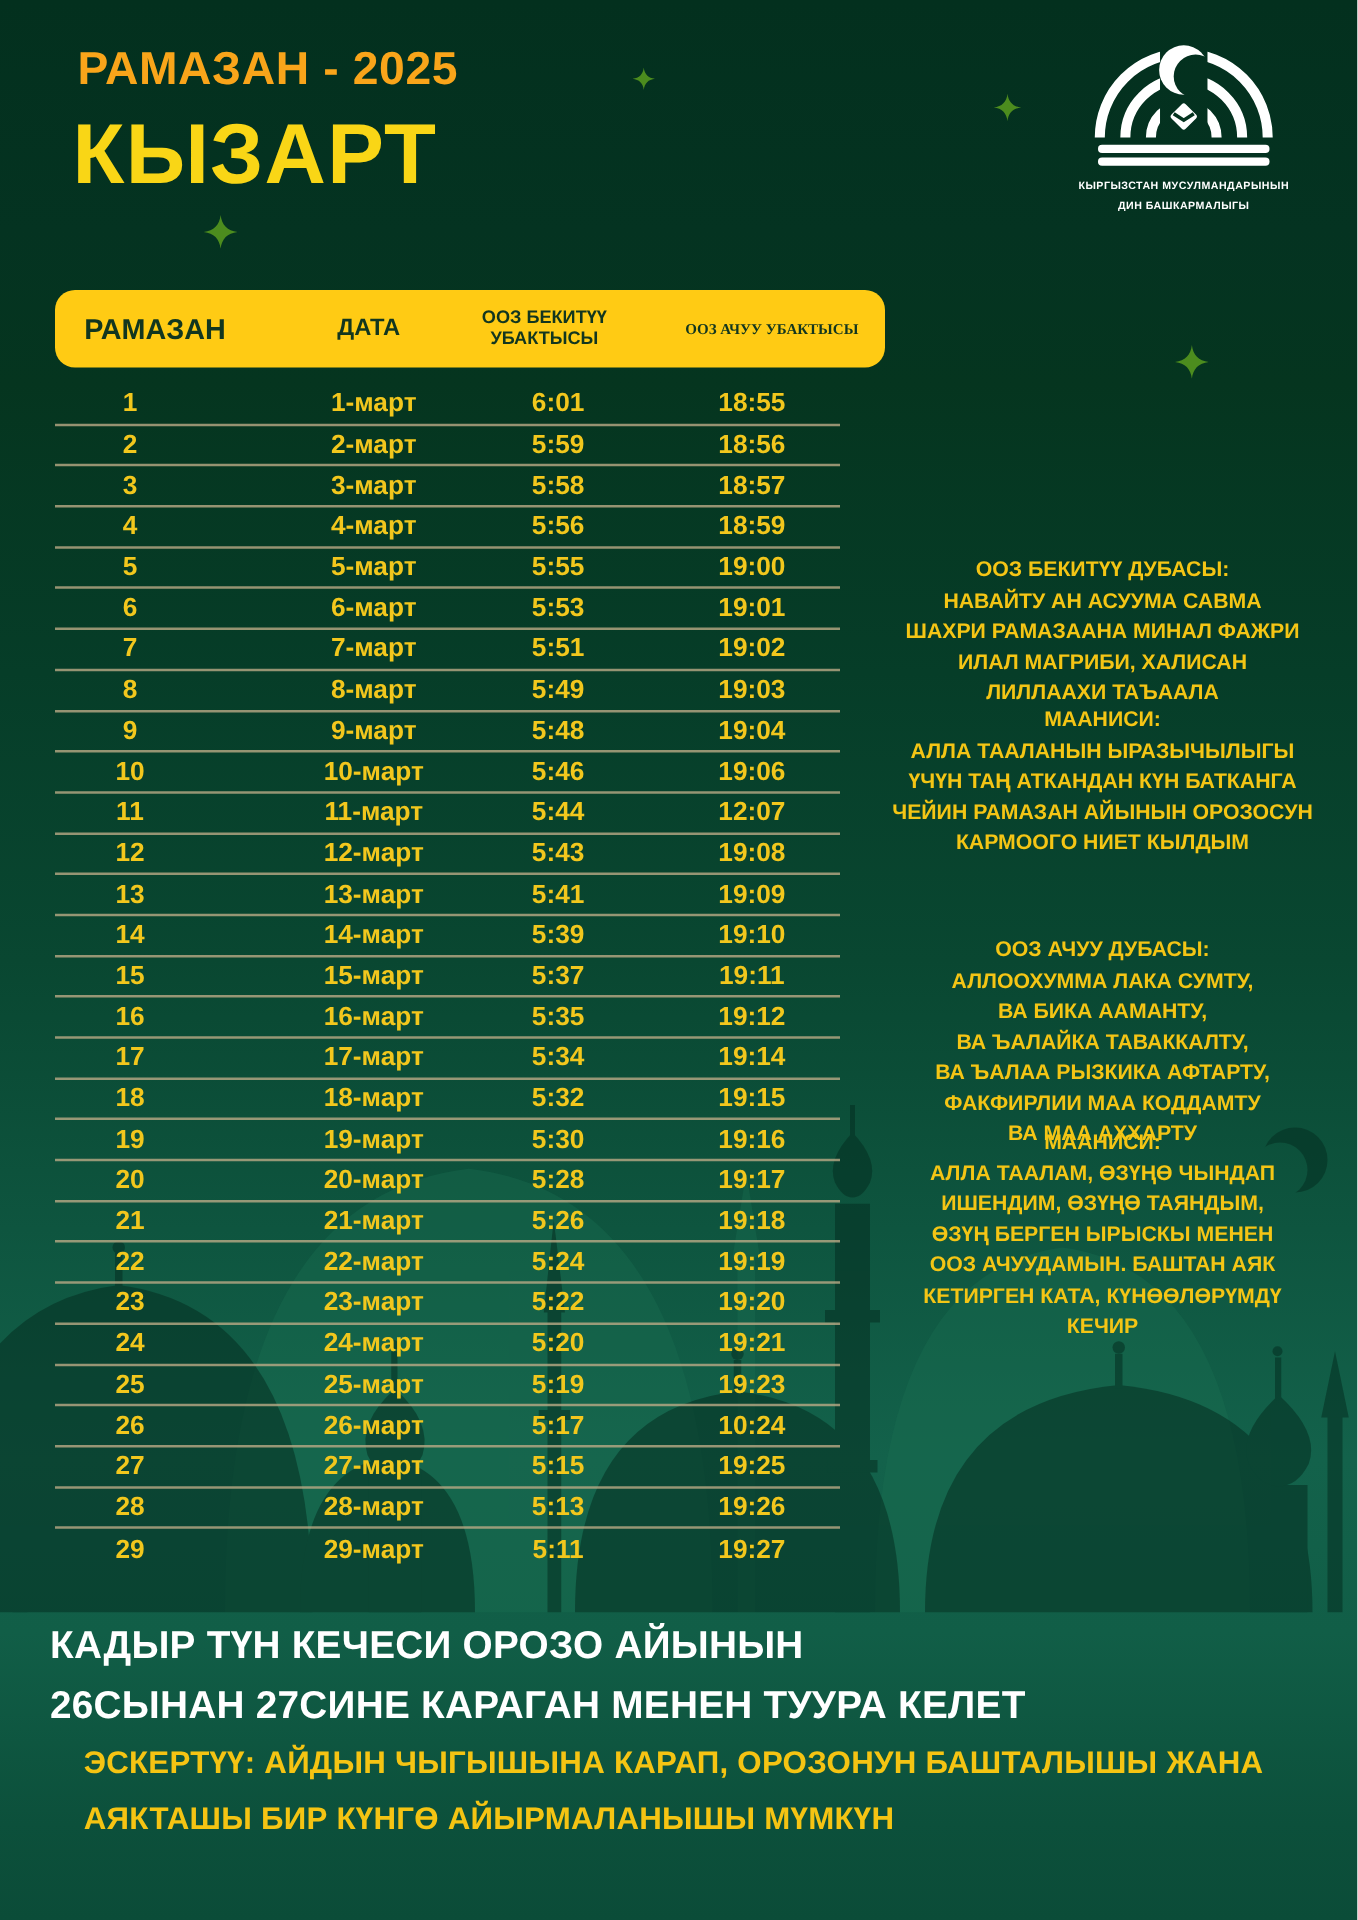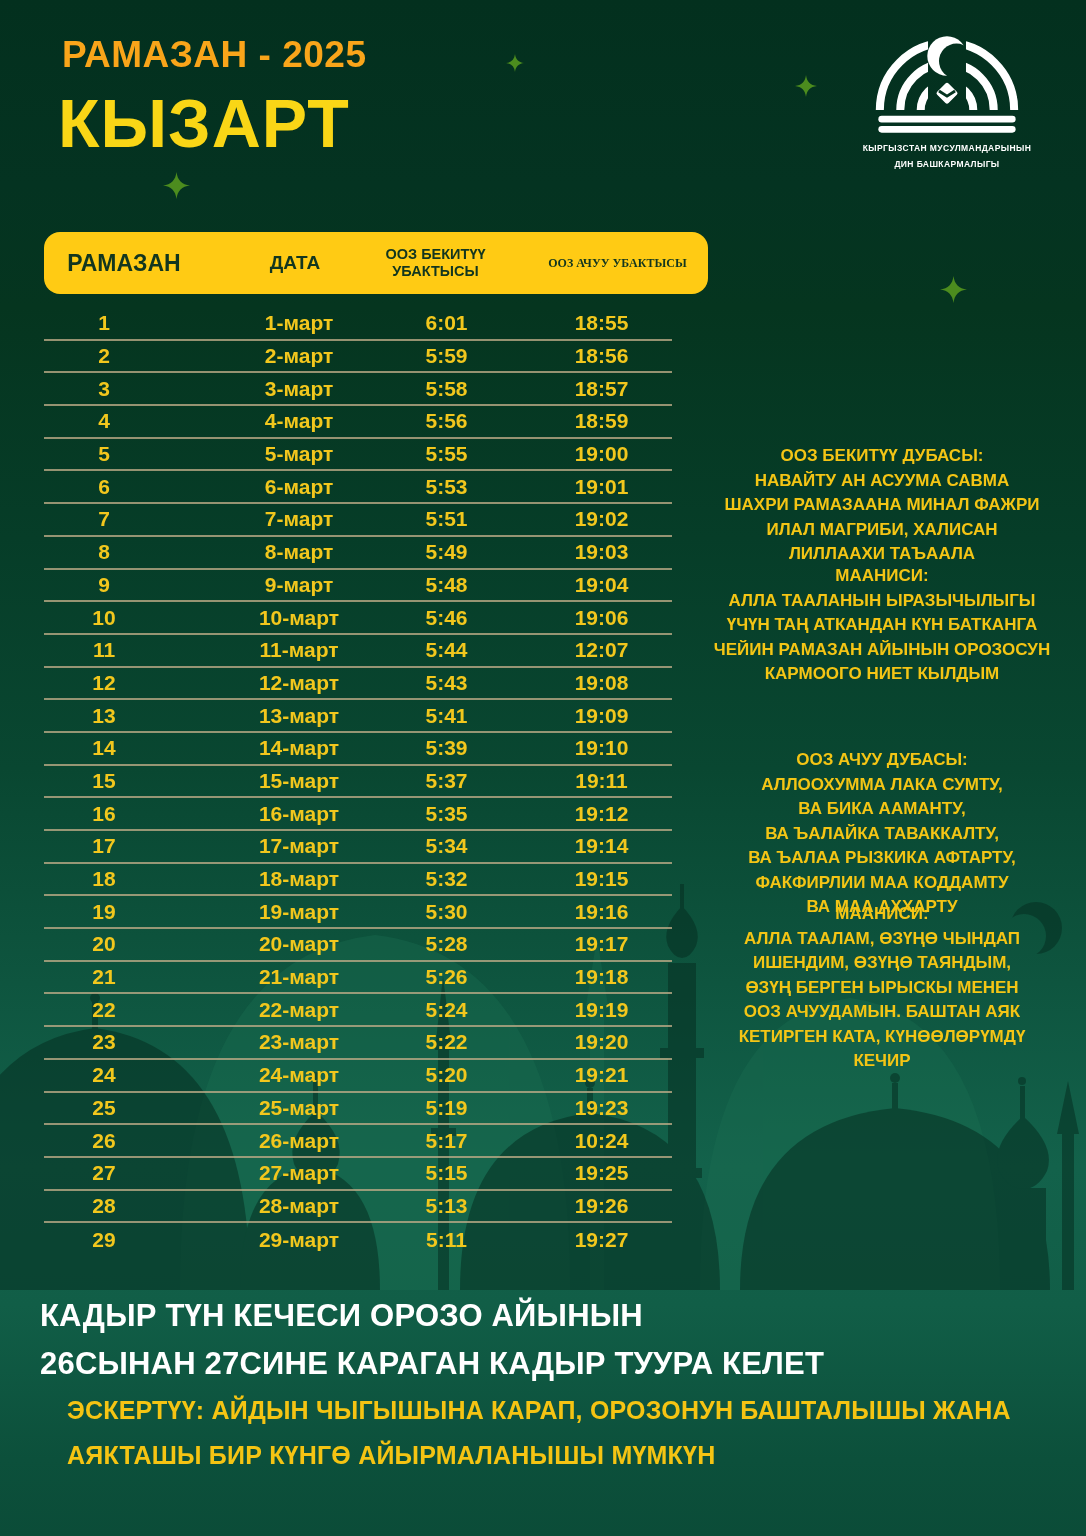--- a/index.html
+++ b/index.html
@@ -380,19 +380,19 @@
         <div>ИШЕНДИМ, ӨЗҮҢӨ ТАЯНДЫМ,</div>
         <div>ӨЗҮҢ БЕРГЕН ЫРЫСКЫ МЕНЕН</div>
         <div>ООЗ АЧУУДАМЫН. БАШТАН АЯК</div>
         <div>КЕТИРГЕН КАТА, КҮНӨӨЛӨРҮМДҮ</div>
         <div>КЕЧИР</div>
       </div>
     </div>
 
   <div class="footer-white" id="footer-white">
       <div>КАДЫР ТҮН КЕЧЕСИ ОРОЗО АЙЫНЫН</div>
-      <div>26СЫНАН 27СИНЕ КАРАГАН КАДЫР ТУУРА КЕЛЕТ</div>
+      <div>26СЫНАН 27СИНЕ КАРАГАН МЕНЕН ТУУРА КЕЛЕТ</div>
     </div>
   <div class="footer-yellow" id="footer-yellow">
       <div>ЭСКЕРТҮҮ: АЙДЫН ЧЫГЫШЫНА КАРАП, ОРОЗОНУН БАШТАЛЫШЫ ЖАНА</div>
       <div>АЯКТАШЫ БИР КҮНГӨ АЙЫРМАЛАНЫШЫ МҮМКҮН</div>
     </div>
 </div>
 
 </body></html>

